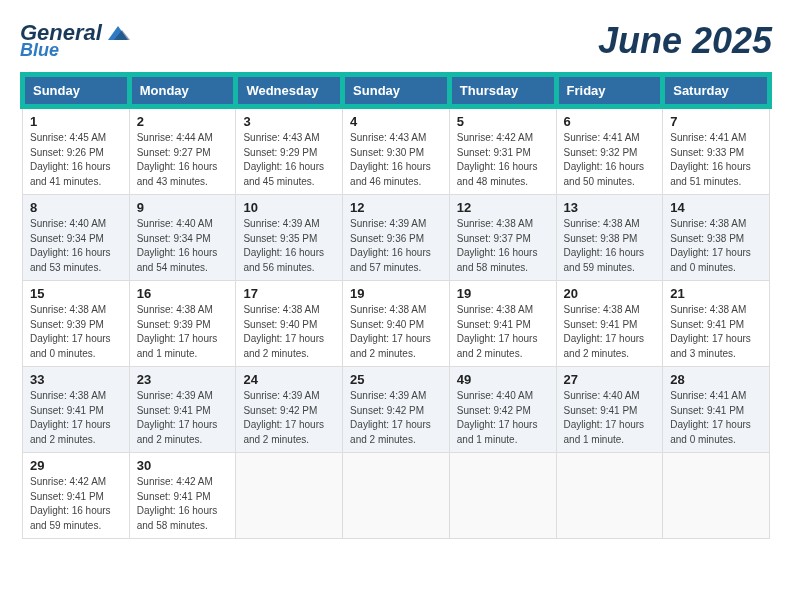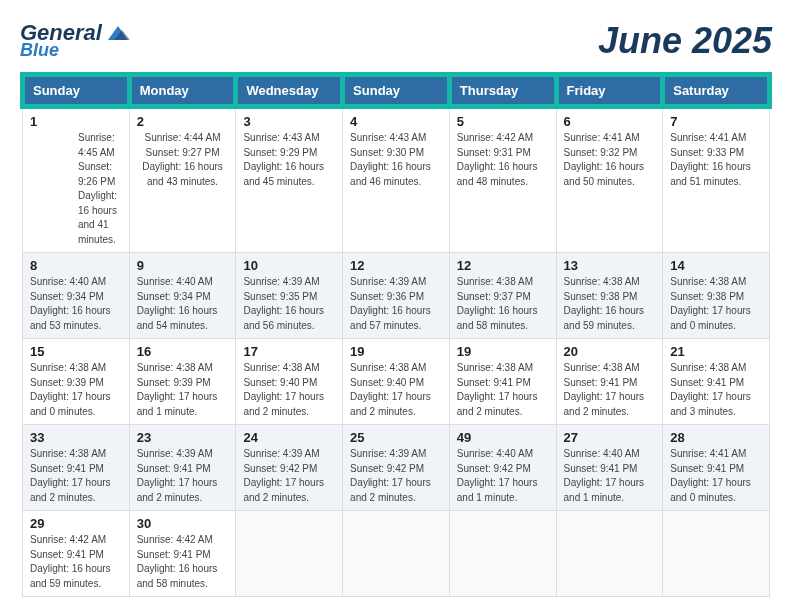--- a/index.html
+++ b/index.html
@@ -102,28 +102,28 @@
         <th>Sunday</th>
         <th>Thursday</th>
         <th>Friday</th>
         <th>Saturday</th>
       </tr>
   </thead>
   <tbody id="calendar-body">
       <tr>
         <td>
           <div class="day-num">1</div>
-          <div class="day-info" style="white-space: pre-line; margin-left: 48px;">Sunrise: 4:45 AM
+          <div class="day-info" style="white-space: pre-line;">Sunrise: 4:45 AM
 Sunset: 9:26 PM
 Daylight: 16 hours
 and 41 minutes.</div>
         </td>
         <td>
           <div class="day-num">2</div>
-          <div class="day-info" style="white-space: pre-line; text-align: center;">Sunrise: 4:44 AM
+          <div class="day-info" style="white-space: pre-line;">Sunrise: 4:44 AM
 Sunset: 9:27 PM
 Daylight: 16 hours
 and 43 minutes.</div>
         </td>
         <td>
           <div class="day-num">3</div>
           <div class="day-info" style="white-space: pre-line;">Sunrise: 4:43 AM
 Sunset: 9:29 PM
 Daylight: 16 hours
 and 45 minutes.</div>

